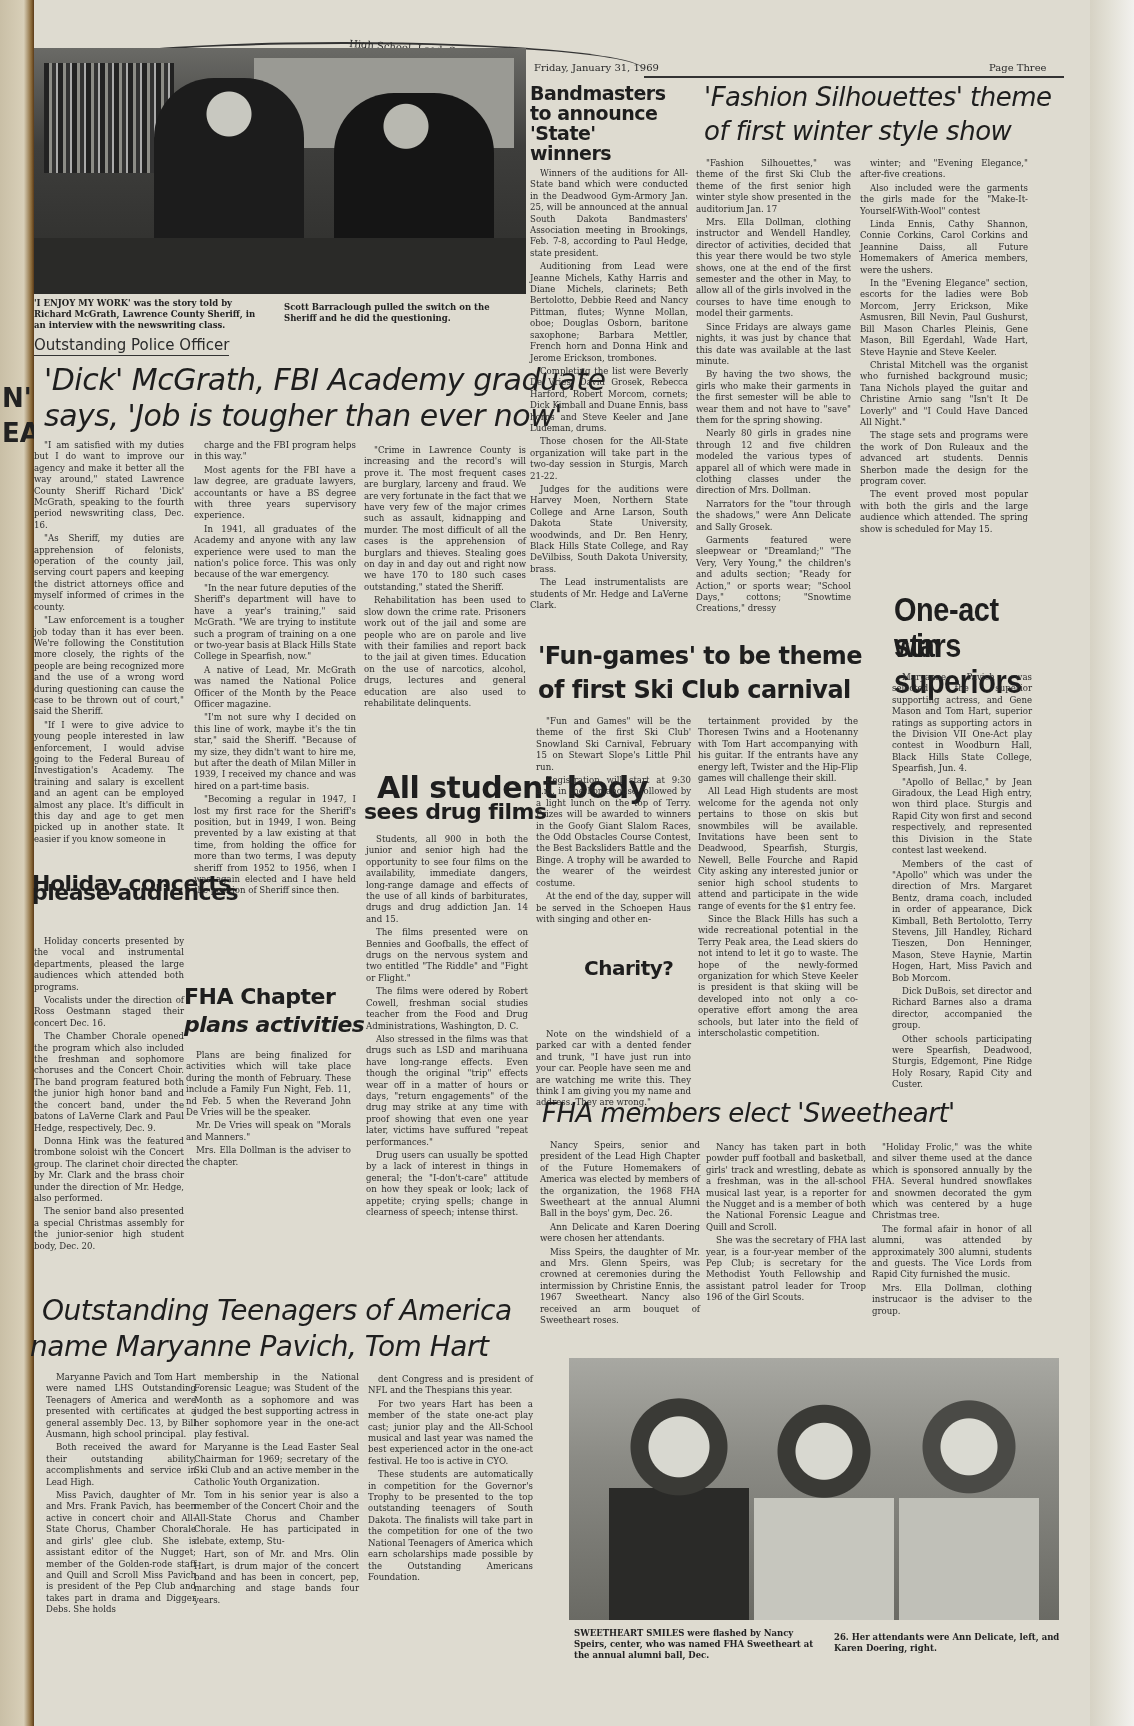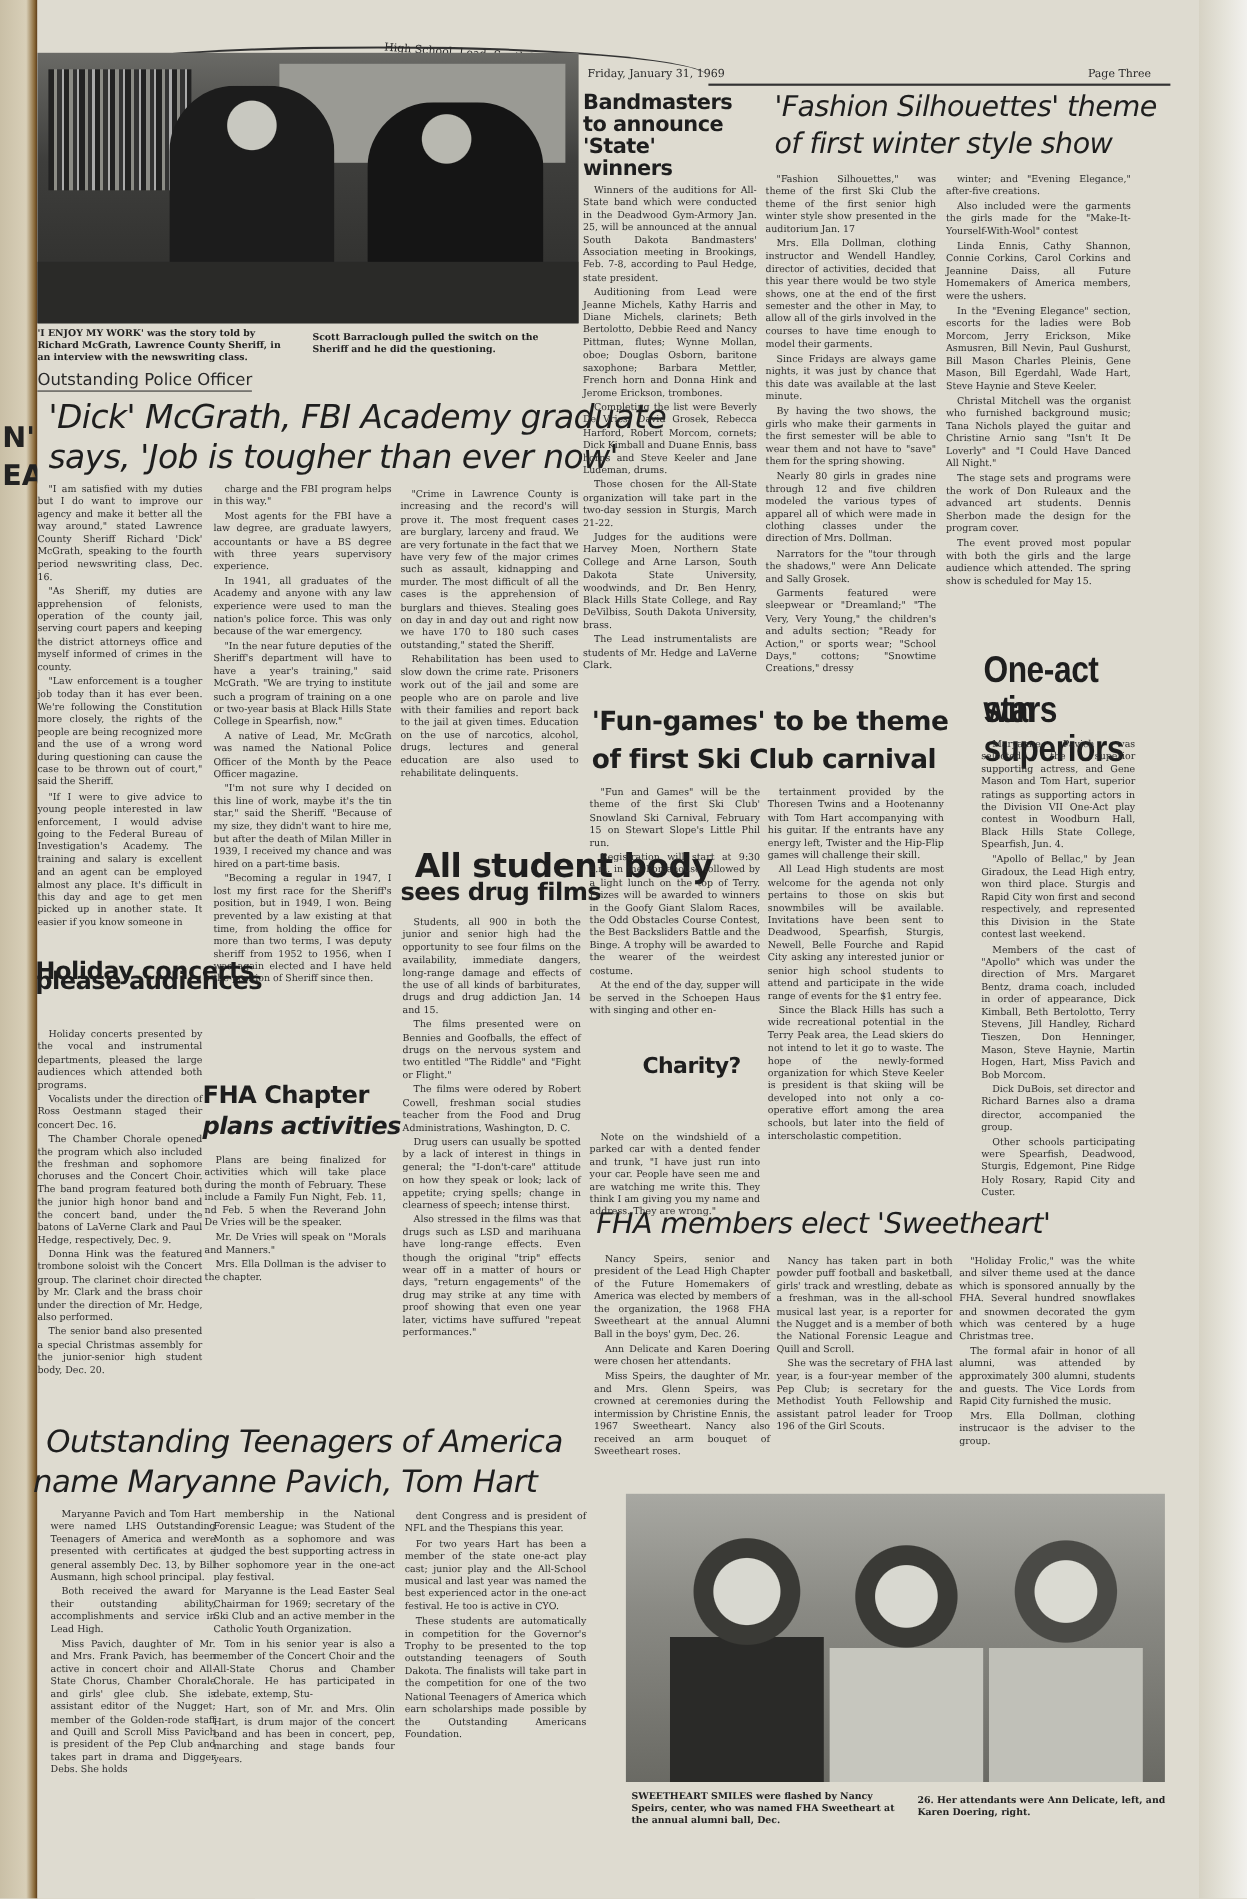--- a/index.html
+++ b/index.html
@@ -157,22 +157,22 @@
     <p>Mr. De Vries will speak on "Morals and Manners."</p>
     <p>Mrs. Ella Dollman is the adviser to the chapter.</p>
   </div>
 
   <div class="head" style="left:330px;top:772px;font-size:30px;margin-left:13px;">All student body</div>
   <div class="head" style="left:330px;top:800px;font-size:22px;">sees drug films</div>
   <div class="col" style="left:332px;top:834px;width:162px;">
     <p>Students, all 900 in both the junior and senior high had the opportunity to see four films on the availability, immediate dangers, long-range damage and effects of the use of all kinds of barbiturates, drugs and drug addiction Jan. 14 and 15.</p>
     <p>The films presented were on Bennies and Goofballs, the effect of drugs on the nervous system and two entitled "The Riddle" and "Fight or Flight."</p>
     <p>The films were odered by Robert Cowell, freshman social studies teacher from the Food and Drug Administrations, Washington, D. C.</p>
+    <p>Also stressed in the films was that drugs such as LSD and marihuana have long-range effects. Even though the original "trip" effects wear off in a matter of hours or days, "return engagements" of the drug may strike at any time with proof showing that even one year later, victims have suffured "repeat performances."</p>
     <p>Drug users can usually be spotted by a lack of interest in things in general; the "I-don't-care" attitude on how they speak or look; lack of appetite; crying spells; change in clearness of speech; intense thirst.</p>
-    <p>Also stressed in the films was that drugs such as LSD and marihuana have long-range effects. Even though the original "trip" effects wear off in a matter of hours or days, "return engagements" of the drug may strike at any time with proof showing that even one year later, victims have suffured "repeat performances."</p>
   </div>
 
   <div class="head" style="left:496px;top:84px;font-size:19px;width:140px;">Bandmasters to announce 'State' winners</div>
   <div class="col" style="left:496px;top:168px;width:158px;">
     <p>Winners of the auditions for All-State band which were conducted in the Deadwood Gym-Armory Jan. 25, will be announced at the annual South Dakota Bandmasters' Association meeting in Brookings, Feb. 7-8, according to Paul Hedge, state president.</p>
     <p>Auditioning from Lead were Jeanne Michels, Kathy Harris and Diane Michels, clarinets; Beth Bertolotto, Debbie Reed and Nancy Pittman, flutes; Wynne Mollan, oboe; Douglas Osborn, baritone saxophone; Barbara Mettler, French horn and Donna Hink and Jerome Erickson, trombones.</p>
     <p>Completing the list were Beverly De Vries, David Grosek, Rebecca Harford, Robert Morcom, cornets; Dick Kimball and Duane Ennis, bass horns and Steve Keeler and Jane Ludeman, drums.</p>
     <p>Those chosen for the All-State organization will take part in the two-day session in Sturgis, March 21-22.</p>
     <p>Judges for the auditions were Harvey Moen, Northern State College and Arne Larson, South Dakota State University, woodwinds, and Dr. Ben Henry, Black Hills State College, and Ray DeVilbiss, South Dakota University, brass.</p>
     <p>The Lead instrumentalists are students of Mr. Hedge and LaVerne Clark.</p>

